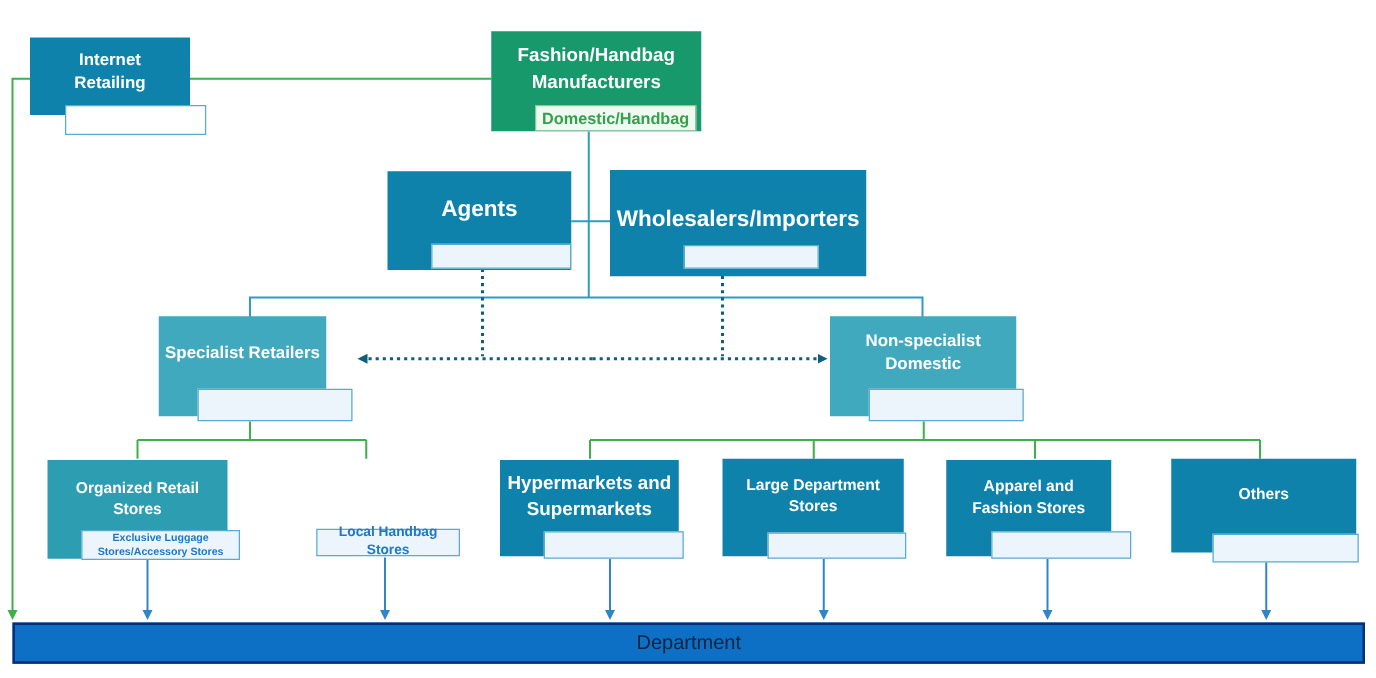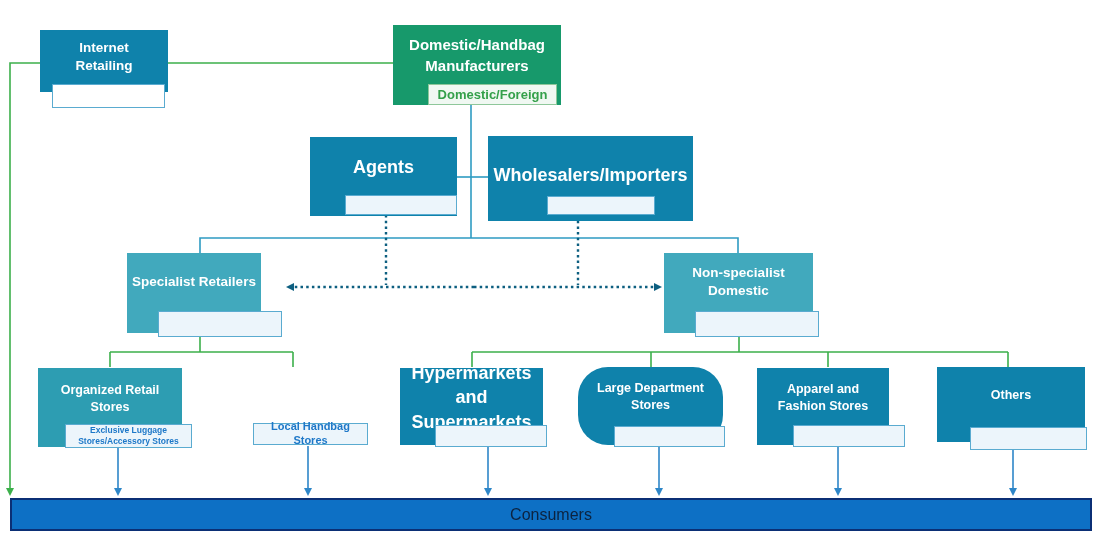--- a/index.html
+++ b/index.html
@@ -39,40 +39,40 @@
   .valbox.green{background:var(--domestic-fill);border-color:var(--domestic-border);
     color:var(--domestic-text);font-weight:600;font-size:13px;}
   .sublabel{color:var(--sublabel-text);font-weight:700;line-height:1.25;}
   #consumers-bar{
     position:absolute;z-index:2;box-sizing:border-box;
     background:var(--bar-fill);border:2px solid var(--bar-border);
     display:flex;align-items:center;justify-content:center;
     color:var(--bar-text);font-size:16px;font-weight:500;
   }
   
-  #node-internet{left:40px;top:30px;width:128px;height:62px;font-size:13.5px;padding-bottom:10px;}
+  #node-internet{left:24px;top:30px;width:128px;height:62px;font-size:13.5px;padding-bottom:10px;}
   #node-internet .inner{width:80px;}
   #val-internet{left:52px;top:84px;width:113px;height:24px;}
   #node-manufacturers{left:393px;top:25px;width:168px;height:80px;font-size:15px;padding-bottom:21px;}
   #val-domestic{left:428px;top:84px;width:129px;height:21px;}
   #node-agents{left:310px;top:137px;width:147px;height:79px;font-size:18px;padding-bottom:20px;}
   #val-agents{left:345px;top:195px;width:112px;height:20px;}
   #node-wholesalers{left:488px;top:136px;width:205px;height:85px;font-size:18px;padding-bottom:8px;}
   #val-wholesalers{left:547px;top:196px;width:108px;height:19px;}
   #node-specialist{left:127px;top:253px;width:134px;height:80px;font-size:13.5px;padding-bottom:24px;}
   #val-specialist{left:158px;top:311px;width:124px;height:26px;}
   #node-nonspecialist{left:664px;top:253px;width:149px;height:80px;font-size:13.5px;padding-bottom:24px;}
   #val-nonspecialist{left:695px;top:311px;width:124px;height:26px;}
   #node-organized{left:38px;top:368px;width:144px;height:79px;font-size:12.5px;padding-bottom:20px;}
   #val-organized{left:65px;top:424px;width:127px;height:24px;font-size:8.5px;}
   #node-unorganized{left:222px;top:367px;width:143px;height:80px;font-size:12.5px;padding-bottom:20px;}
   #val-unorganized{left:253px;top:423px;width:115px;height:22px;font-size:11px;}
-  #node-hypermarkets{left:400px;top:368px;width:143px;height:77px;font-size:18px;padding-bottom:20px;}
+  #node-hypermarkets{left:400px;top:368px;width:143px;height:77px;font-size:15px;padding-bottom:20px;}
   #val-hypermarkets{left:435px;top:425px;width:112px;height:22px;}
-  #node-largedept{left:578px;top:367px;width:145px;height:78px;font-size:12.5px;padding-bottom:20px;border-radius:30px;}
+  #node-largedept{left:578px;top:367px;width:145px;height:78px;font-size:12.5px;padding-bottom:20px;}
   #val-largedept{left:614px;top:426px;width:111px;height:21px;}
   #node-apparel{left:757px;top:368px;width:132px;height:77px;font-size:12.5px;padding-bottom:20px;}
   #val-apparel{left:793px;top:425px;width:112px;height:22px;}
   #node-others{left:937px;top:367px;width:148px;height:75px;font-size:12.5px;padding-bottom:20px;}
   #val-others{left:970px;top:427px;width:117px;height:23px;}
   #consumers-bar{left:10px;top:498px;width:1082px;height:33px;}
 </style>
 </head>
 <body>
 
@@ -125,24 +125,24 @@
       <path d="M1013,449 V488" fill="none" class="stroke-blue" stroke-width="1.6" marker-end="url(#m-blue)"></path>
     </g>
   </svg>
 
   <div class="box teal-dark" id="node-internet">
     <span class="inner">Internet Retailing</span>
   </div>
   <div class="valbox white" id="val-internet"></div>
 
   <div class="box green-box" id="node-manufacturers">
-    <span>Domestic/Handbag Manufacturers</span>
+    <span>Fashion/Handbag Manufacturers</span>
   </div>
   <div class="valbox green" id="val-domestic">
-    <span>Domestic/Foreign</span>
+    <span>Domestic/Handbag</span>
   </div>
 
   <div class="box teal-dark" id="node-agents">
     <span>Agents</span>
   </div>
   <div class="valbox" id="val-agents"></div>
 
   <div class="box teal-dark" id="node-wholesalers">
     <span>Wholesalers/Importers</span>
   </div>
@@ -183,16 +183,16 @@
     <span>Apparel and Fashion Stores</span>
   </div>
   <div class="valbox" id="val-apparel"></div>
 
   <div class="box teal-dark" id="node-others">
     <span>Others</span>
   </div>
   <div class="valbox" id="val-others"></div>
 
   <div id="consumers-bar">
-    <span>Consumers</span>
+    <span>Department</span>
   </div>
 
 </div>
 
 </body></html>

